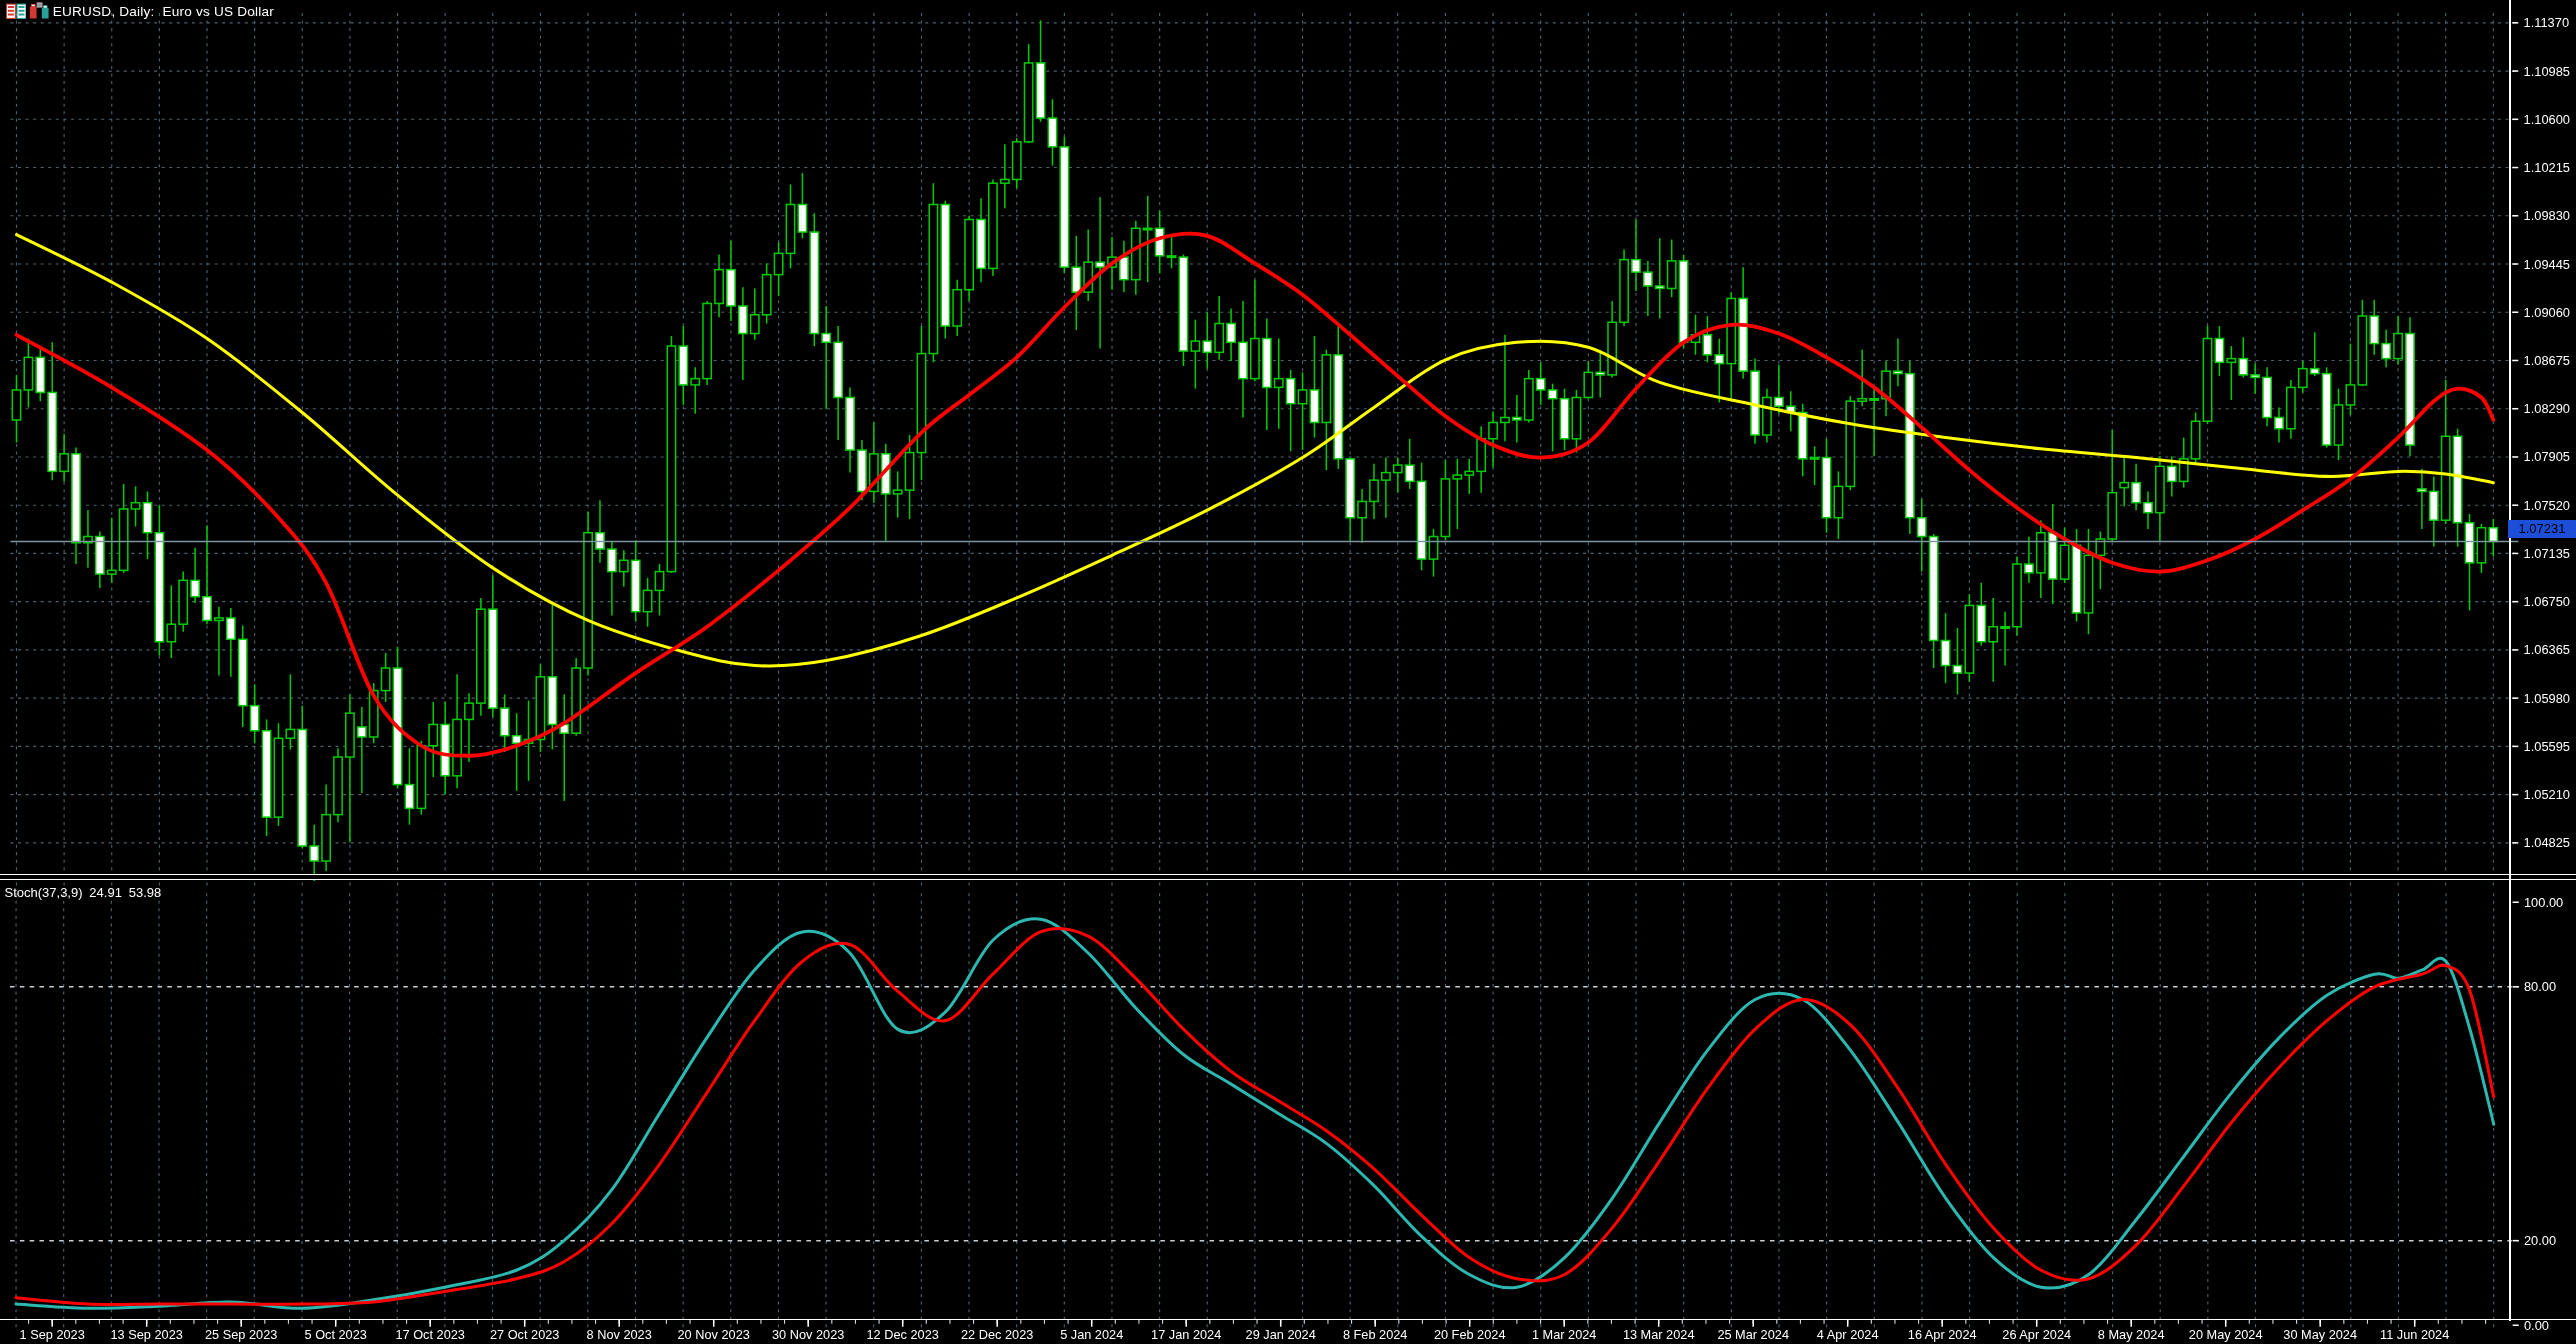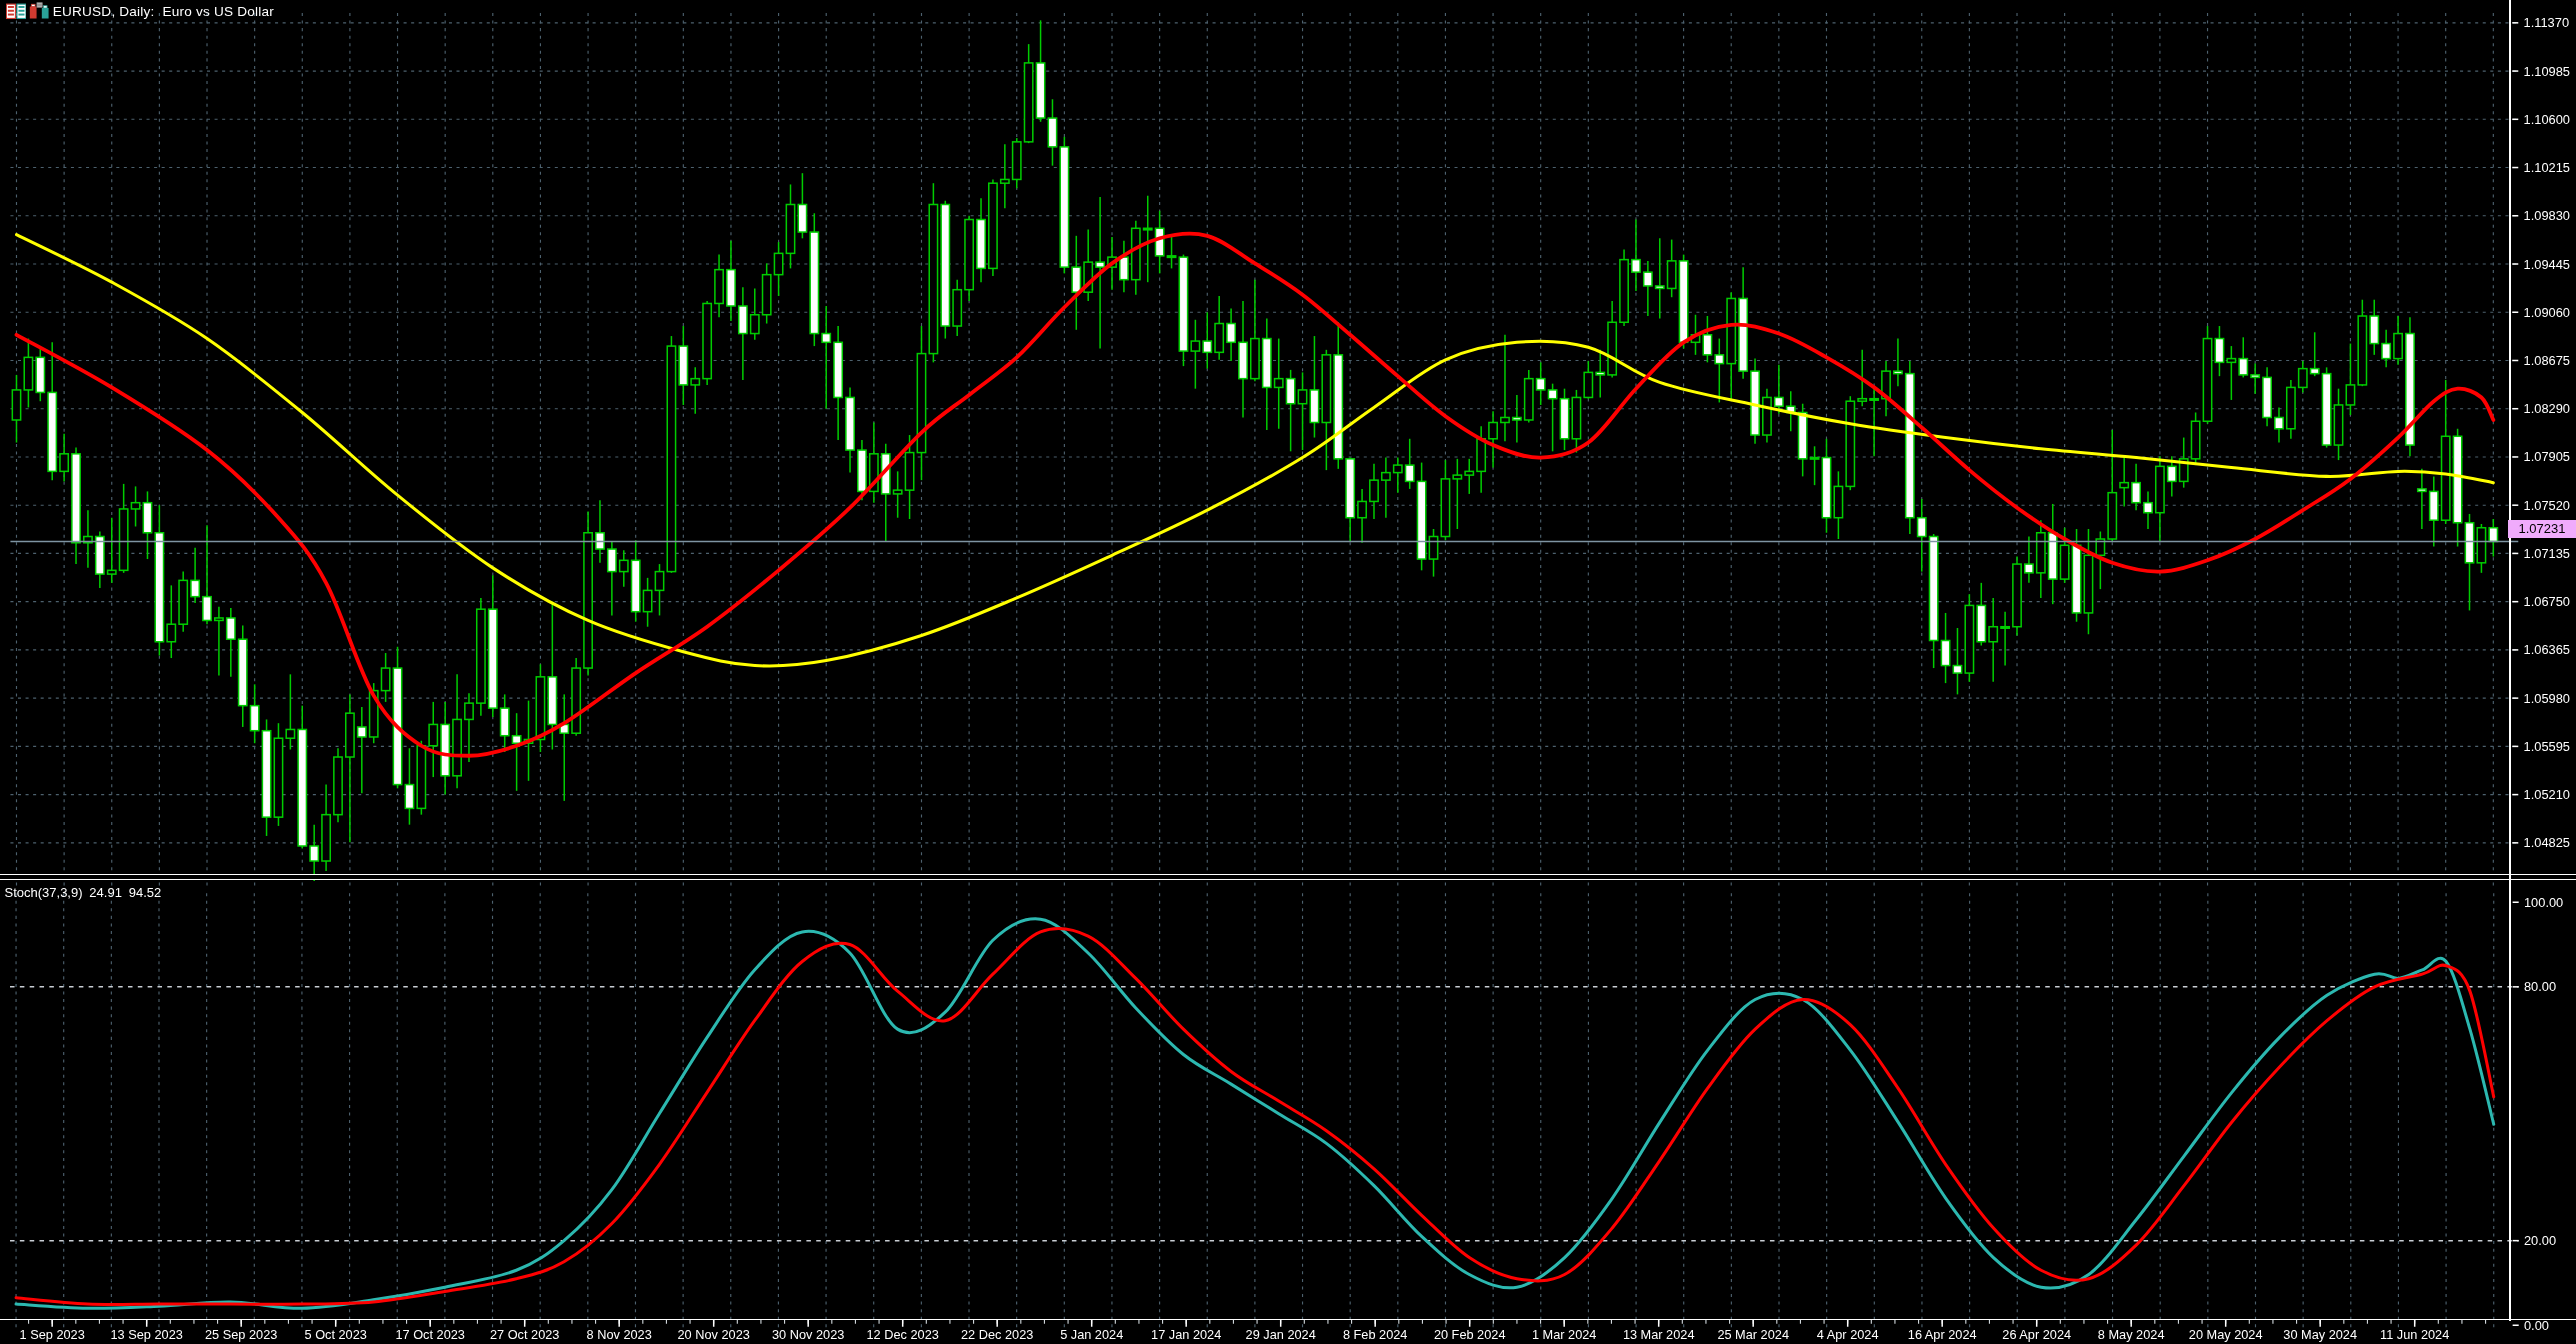--- a/index.html
+++ b/index.html
@@ -653,21 +653,21 @@
       <line x1="3309" y1="459.44" x2="3317" y2="459.44" class="tick"></line>
       <text x="3324" y="465.44" class="axis-label">20.00</text>
       <line x1="3309" y1="571.3" x2="3317" y2="571.3" class="tick"></line>
       <text x="3324" y="577.3" class="axis-label">0.00</text>
       <path d="M8 543.335C23.8 544.3 71.0 548.5 102.5 548.9C134.0 549.4 165.5 547.5 197.0 546.1C228.5 544.7 260.0 540.1 291.5 540.5C323.0 541.0 354.5 549.4 386.0 548.9C417.5 548.5 449.0 542.4 480.5 537.7C512.0 533.1 543.5 527.5 575.0 521.0C606.5 514.4 643.3 508.8 669.5 498.6C695.8 488.3 711.5 477.2 732.5 459.4C753.5 441.7 774.5 420.3 795.5 392.3C816.5 364.4 837.5 325.2 858.5 291.6C879.5 258.1 900.5 222.7 921.5 191.0C942.5 159.3 963.5 124.8 984.5 101.5C1005.5 78.2 1026.5 54.9 1047.5 51.2C1068.5 47.4 1089.5 57.7 1110.5 79.1C1131.5 100.6 1152.5 166.7 1173.5 179.8C1194.5 192.8 1215.5 177.0 1236.5 157.4C1257.5 137.8 1278.5 82.8 1299.5 62.3C1320.5 41.8 1341.5 31.6 1362.5 34.4C1383.5 37.2 1404.5 59.5 1425.5 79.1C1446.5 98.7 1467.5 129.5 1488.5 151.8C1509.5 174.2 1530.5 196.6 1551.5 213.3C1572.5 230.1 1593.5 239.4 1614.5 252.5C1635.5 265.5 1656.5 278.6 1677.5 291.6C1698.5 304.7 1719.5 315.0 1740.5 330.8C1761.5 346.6 1782.5 366.2 1803.5 386.7C1824.5 407.2 1845.5 434.3 1866.5 453.8C1887.5 473.4 1908.5 493.0 1929.5 504.2C1950.5 515.4 1971.5 524.7 1992.5 521.0C2013.5 517.2 2034.5 501.4 2055.5 481.8C2076.5 462.2 2097.5 433.3 2118.5 403.5C2139.5 373.7 2160.5 335.5 2181.5 302.8C2202.5 270.2 2223.5 234.8 2244.5 207.8C2265.5 180.7 2286.5 151.8 2307.5 140.6C2328.5 129.5 2349.5 129.5 2370.5 140.6C2391.5 151.8 2412.5 180.7 2433.5 207.8C2454.5 234.8 2475.5 270.2 2496.5 302.8C2517.5 335.5 2538.5 373.7 2559.5 403.5C2580.5 433.3 2601.5 462.2 2622.5 481.8C2643.5 501.4 2664.5 517.2 2685.5 521.0C2706.5 524.7 2727.5 519.1 2748.5 504.2C2769.5 489.3 2790.5 457.6 2811.5 431.5C2832.5 405.4 2853.5 375.5 2874.5 347.6C2895.5 319.6 2916.5 289.8 2937.5 263.7C2958.5 237.6 2979.5 212.4 3000.5 191.0C3021.5 169.5 3042.5 149.0 3063.5 135.0C3084.5 121.1 3110.8 110.8 3126.5 107.1C3142.3 103.4 3147.5 113.6 3158.0 112.7C3168.5 111.7 3179.0 105.2 3189.5 101.5C3200.0 97.8 3210.5 77.3 3221.0 90.3C3231.5 103.4 3242.0 143.9 3252.5 179.8C3263.0 215.7 3278.8 284.7 3284.0 305.6" stroke="#2CB8B0" stroke-width="4" class="ma"></path>
       <path d="M8 534.9455C23.8 536.3 71.0 541.9 102.5 543.3C134.0 544.7 165.5 543.3 197.0 543.3C228.5 543.3 260.0 543.3 291.5 543.3C323.0 543.3 354.5 543.8 386.0 543.3C417.5 542.9 449.0 543.3 480.5 540.5C512.0 537.7 543.5 531.7 575.0 526.6C606.5 521.4 643.3 516.3 669.5 509.8C695.8 503.3 711.5 499.5 732.5 487.4C753.5 475.3 774.5 458.5 795.5 437.1C816.5 415.6 837.5 387.7 858.5 358.8C879.5 329.9 900.5 295.4 921.5 263.7C942.5 232.0 963.5 197.5 984.5 168.6C1005.5 139.7 1026.5 107.1 1047.5 90.3C1068.5 73.5 1089.5 61.4 1110.5 67.9C1131.5 74.5 1152.5 112.7 1173.5 129.5C1194.5 146.2 1215.5 172.3 1236.5 168.6C1257.5 164.9 1278.5 126.7 1299.5 107.1C1320.5 87.5 1341.5 59.5 1362.5 51.2C1383.5 42.8 1404.5 46.5 1425.5 56.7C1446.5 67.0 1467.5 92.2 1488.5 112.7C1509.5 133.2 1530.5 159.3 1551.5 179.8C1572.5 200.3 1593.5 219.9 1614.5 235.7C1635.5 251.6 1656.5 261.8 1677.5 274.9C1698.5 287.9 1719.5 299.1 1740.5 314.0C1761.5 328.9 1782.5 345.7 1803.5 364.4C1824.5 383.0 1845.5 406.3 1866.5 425.9C1887.5 445.5 1908.5 467.8 1929.5 481.8C1950.5 495.8 1971.5 506.0 1992.5 509.8C2013.5 513.5 2034.5 515.4 2055.5 504.2C2076.5 493.0 2097.5 467.8 2118.5 442.7C2139.5 417.5 2160.5 383.9 2181.5 353.2C2202.5 322.4 2223.5 287.0 2244.5 258.1C2265.5 229.2 2286.5 199.4 2307.5 179.8C2328.5 160.2 2349.5 141.6 2370.5 140.6C2391.5 139.7 2412.5 154.6 2433.5 174.2C2454.5 193.8 2475.5 227.3 2496.5 258.1C2517.5 288.9 2538.5 328.0 2559.5 358.8C2580.5 389.5 2601.5 419.4 2622.5 442.7C2643.5 466.0 2664.5 487.4 2685.5 498.6C2706.5 509.8 2727.5 515.4 2748.5 509.8C2769.5 504.2 2790.5 485.5 2811.5 465.0C2832.5 444.5 2853.5 413.8 2874.5 386.7C2895.5 359.7 2916.5 328.9 2937.5 302.8C2958.5 276.7 2979.5 252.5 3000.5 230.1C3021.5 207.8 3042.5 186.3 3063.5 168.6C3084.5 150.9 3105.5 134.1 3126.5 123.9C3147.5 113.6 3173.8 111.7 3189.5 107.1C3205.3 102.4 3210.5 92.2 3221.0 95.9C3231.5 99.6 3242.0 100.6 3252.5 129.5C3263.0 158.4 3278.8 246.0 3284.0 269.3" stroke="#FF0000" stroke-width="4" class="ma"></path>
     </svg>
 </div>
 
 <div id="stoch-label">
-  <span>Stoch(37,3,9)</span><span>24.91</span><span>94.52</span>
+  <span>Stoch(37,3,9)</span><span>24.91</span><span>53.98</span>
 </div>
 
 <div id="date-axis">
   <svg id="date-svg" width="2576" height="24" viewBox="0 0 3406 32">
       <line x1="23.75" y1="0" x2="23.75" y2="5" class="mtick"></line>
       <line x1="55.25" y1="0" x2="55.25" y2="5" class="mtick"></line>
       <line x1="86.75" y1="0" x2="86.75" y2="5" class="mtick"></line>
       <line x1="118.25" y1="0" x2="118.25" y2="5" class="mtick"></line>
       <line x1="149.75" y1="0" x2="149.75" y2="5" class="mtick"></line>
       <line x1="181.25" y1="0" x2="181.25" y2="5" class="mtick"></line>
@@ -821,16 +821,16 @@
       <line x1="3079.25" y1="0" x2="3079.25" y2="9" class="tick"></line>
       <text x="3079.25" y="25" class="date-label">30 May 2024</text>
       <line x1="3205.25" y1="0" x2="3205.25" y2="9" class="tick"></line>
       <text x="3205.25" y="25" class="date-label">11 Jun 2024</text>
     </svg>
 </div>
 
 <div id="price-axis-border"></div>
 <div id="price-axis-hit"></div>
 
-<div id="price-tag" style="top: 520px; background: #f0abfc;">
+<div id="price-tag" style="top: 520px; background: #1d4ed8;">
   <span>1.07231</span>
 </div>
 
 
 </body></html>

